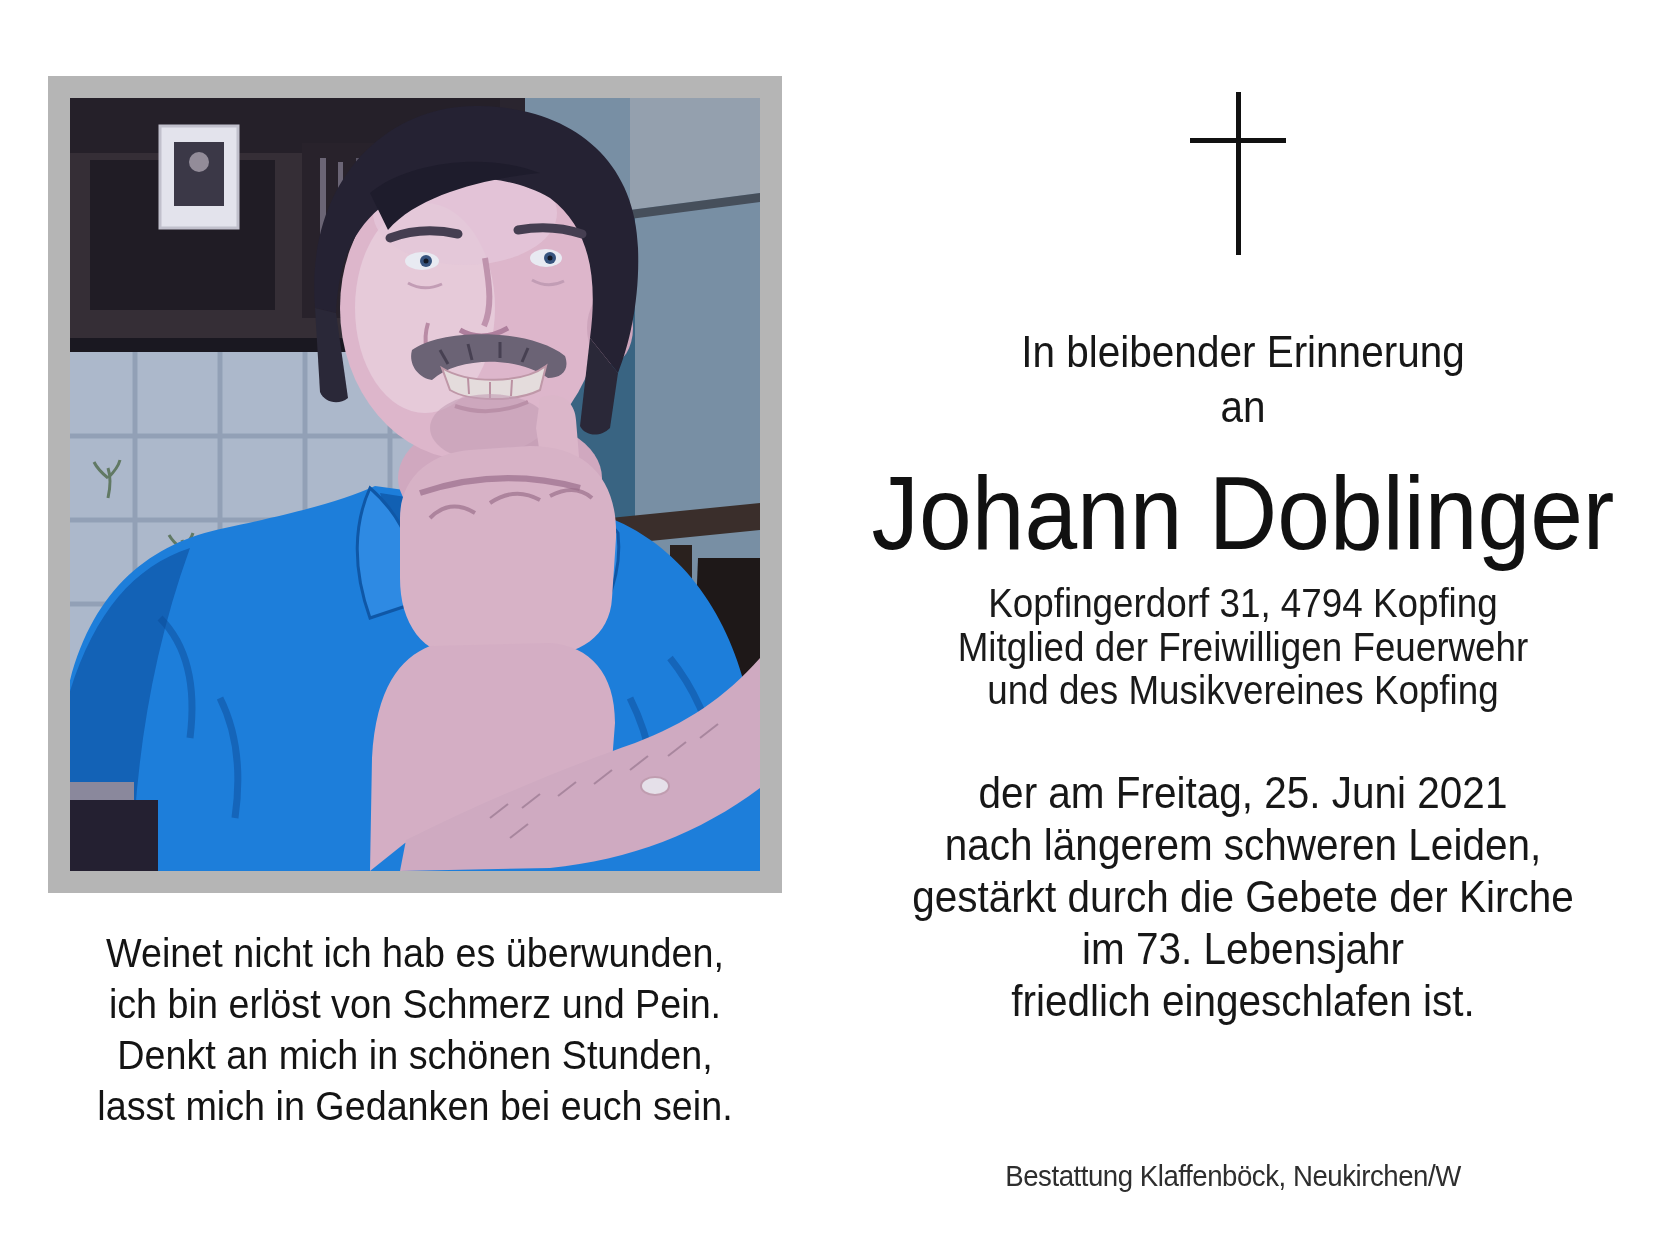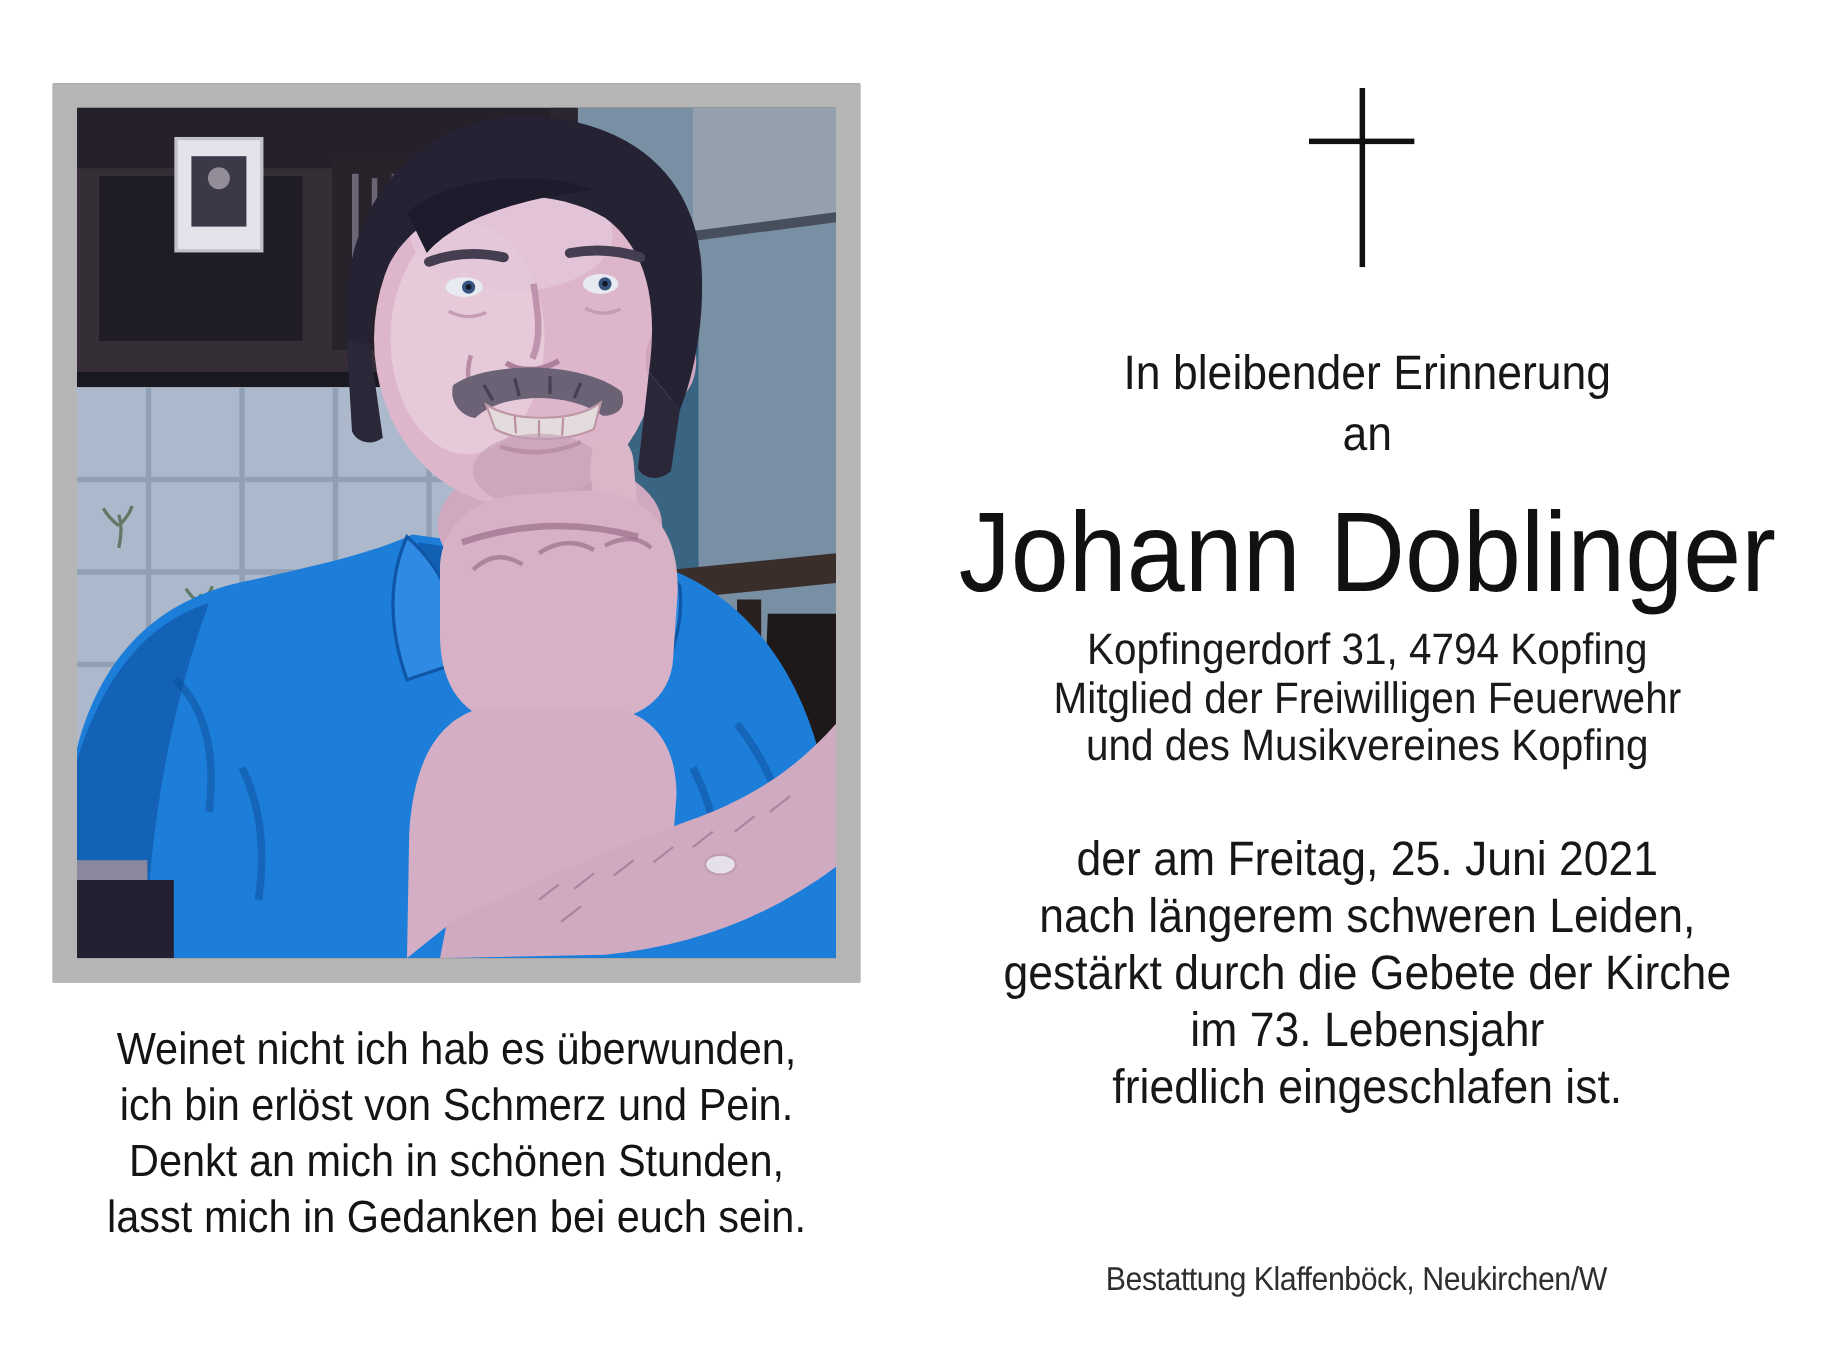--- a/index.html
+++ b/index.html
@@ -9,21 +9,21 @@
   .cond{transform:scaleX(0.92);transform-origin:50% 0;}
 
   
   .photo-frame{position:absolute;left:48px;top:76px;width:690px;height:773px;
                border:22px solid #b5b5b5;background:#2f2730;}
   .photo-frame svg{display:block;width:690px;height:773px;}
   .poem{position:absolute;left:30px;top:928px;width:770px;text-align:center;
         font-size:41px;line-height:51px;color:#141414;}
 
   
-  .right-col{position:absolute;left:828px;top:0;width:830px;height:1067px;}
+  .right-col{position:absolute;left:828px;top:12px;width:830px;height:1067px;}
   .cross{position:absolute;left:362px;top:80px;width:96px;height:163px;}
   .intro{position:absolute;left:0;top:312px;width:100%;text-align:center;
          font-size:44px;line-height:55px;color:#171717;}
   .deceased{position:absolute;left:0;top:450px;width:100%;text-align:center;
             font-size:103px;line-height:103px;font-weight:400;white-space:nowrap;
             color:#111111;margin:0;}
   .address{position:absolute;left:0;top:570px;width:100%;text-align:center;
            font-size:40px;line-height:43.5px;color:#1a1a1a;}
   .death{position:absolute;left:0;top:755px;width:100%;text-align:center;
          font-size:44px;line-height:52px;color:#171717;}

